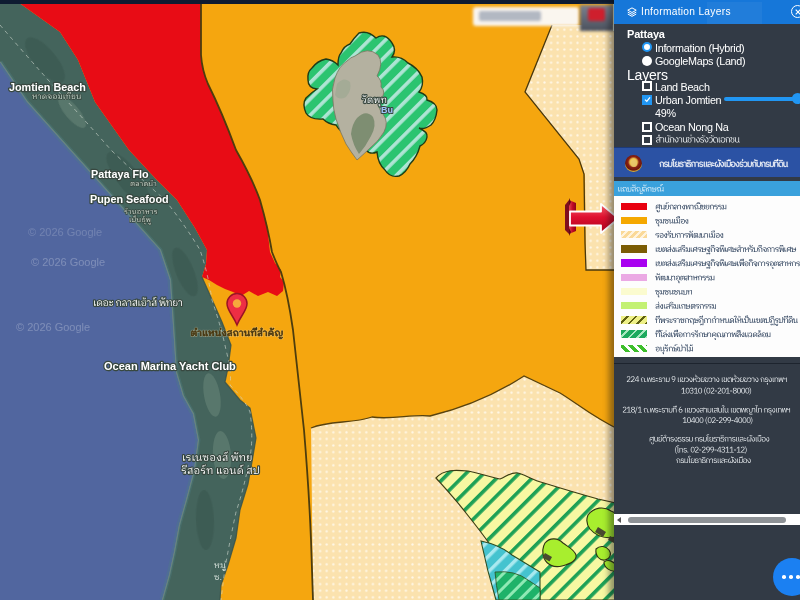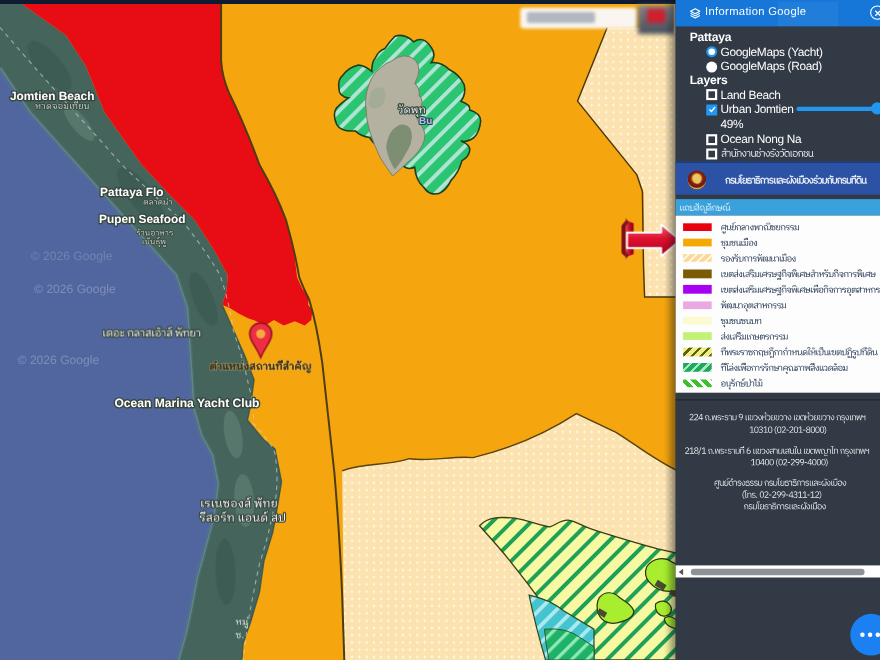--- a/index.html
+++ b/index.html
@@ -426,32 +426,32 @@
 
 <div class="abs" style="left:612.5px;top:4px;width:2px;height:27px;background:rgba(226,244,234,0.9)"></div>
 
 <div class="abs" style="left:614px;top:0;width:186px;height:600px;background:#323a45;overflow:hidden;box-shadow:-5px 0 6px rgba(10,14,20,0.42)">
 
   <div class="abs" style="left:0;top:0;width:186px;height:24px;background:#1677d9"></div>
   <div class="abs" style="left:93px;top:2px;width:55px;height:22px;background:rgba(255,255,255,0.05)"></div>
   <svg class="abs" style="left:13px;top:7px" width="10" height="11" viewBox="0 0 13 14">
     <path d="M6.5 1 L12 4 L6.5 7 L1 4 Z M1 6.5 L6.5 9.5 L12 6.5 M1 9 L6.5 12 L12 9" fill="none" stroke="#fff" stroke-width="1.3" stroke-linejoin="round"></path>
   </svg>
-  <div class="abs" style="left:27px;top:6px;font-size:10.2px;color:#fff;letter-spacing:0.3px">Information Google</div>
+  <div class="abs" style="left:27px;top:6px;font-size:10.2px;color:#fff;letter-spacing:0.3px">Information Layers</div>
   <div class="abs" style="left:177px;top:5px;width:13px;height:13px;border:1.5px solid #fff;border-radius:50%"></div>
   <svg class="abs" style="left:180.5px;top:8.5px" width="6" height="6" viewBox="0 0 6 6">
         <path d="M0.7 0.7 L5.3 5.3 M5.3 0.7 L0.7 5.3" stroke="#fff" stroke-width="1.2"></path>
       </svg>
 
   <div class="abs" style="left:13px;top:28px;font-size:11px;font-weight:bold;color:#fff;letter-spacing:-0.2px">Pattaya</div>
   <div class="abs" style="left:28px;top:42px;width:10px;height:10px;border-radius:50%;background:#fff;border:2.5px solid #2196f3"></div>
-  <div class="abs" style="left:41px;top:41.5px;font-size:10.8px;color:#fff;letter-spacing:-0.3px">GoogleMaps (Yacht)</div>
+  <div class="abs" style="left:41px;top:41.5px;font-size:10.8px;color:#fff;letter-spacing:-0.3px">Information (Hybrid)</div>
   <div class="abs" style="left:28px;top:55.5px;width:10px;height:10px;border-radius:50%;background:#fff"></div>
-  <div class="abs" style="left:41px;top:55px;font-size:10.8px;color:#fff;letter-spacing:-0.3px">GoogleMaps (Road)</div>
-  <div class="abs" style="left:13px;top:66.5px;font-size:11px;font-weight:bold;color:#fff;letter-spacing:-0.2px">Layers</div>
+  <div class="abs" style="left:41px;top:55px;font-size:10.8px;color:#fff;letter-spacing:-0.3px">GoogleMaps (Land)</div>
+  <div class="abs" style="left:13px;top:66.5px;font-size:14px;font-weight:normal;color:#fff;letter-spacing:-0.2px">Layers</div>
   <div class="abs" style="left:28px;top:81px;width:10px;height:10px;border:2px solid #fff;background:#323a45"></div>
   <div class="abs" style="left:41px;top:80.5px;font-size:10.8px;color:#fff;letter-spacing:-0.3px">Land Beach</div>
   <div class="abs" style="left:28px;top:94.5px;width:10px;height:10px;background:#2196f3"></div>
   <svg class="abs" style="left:29.5px;top:96px" width="7" height="7" viewBox="0 0 7 7">
         <path d="M1 3.6 L2.8 5.4 L6 1.4" stroke="#fff" stroke-width="1.3" fill="none"></path>
       </svg>
   <div class="abs" style="left:41px;top:94px;font-size:10.8px;color:#fff;letter-spacing:-0.3px">Urban Jomtien</div>
   <div class="abs" style="left:110px;top:97px;width:80px;height:3.5px;border-radius:2px;background:#2196f3"></div>
   <div class="abs" style="left:178px;top:92.5px;width:11px;height:11px;border-radius:50%;background:#2196f3"></div>
   <div class="abs" style="left:41px;top:107px;font-size:10.8px;color:#fff;letter-spacing:-0.3px">49%</div>

